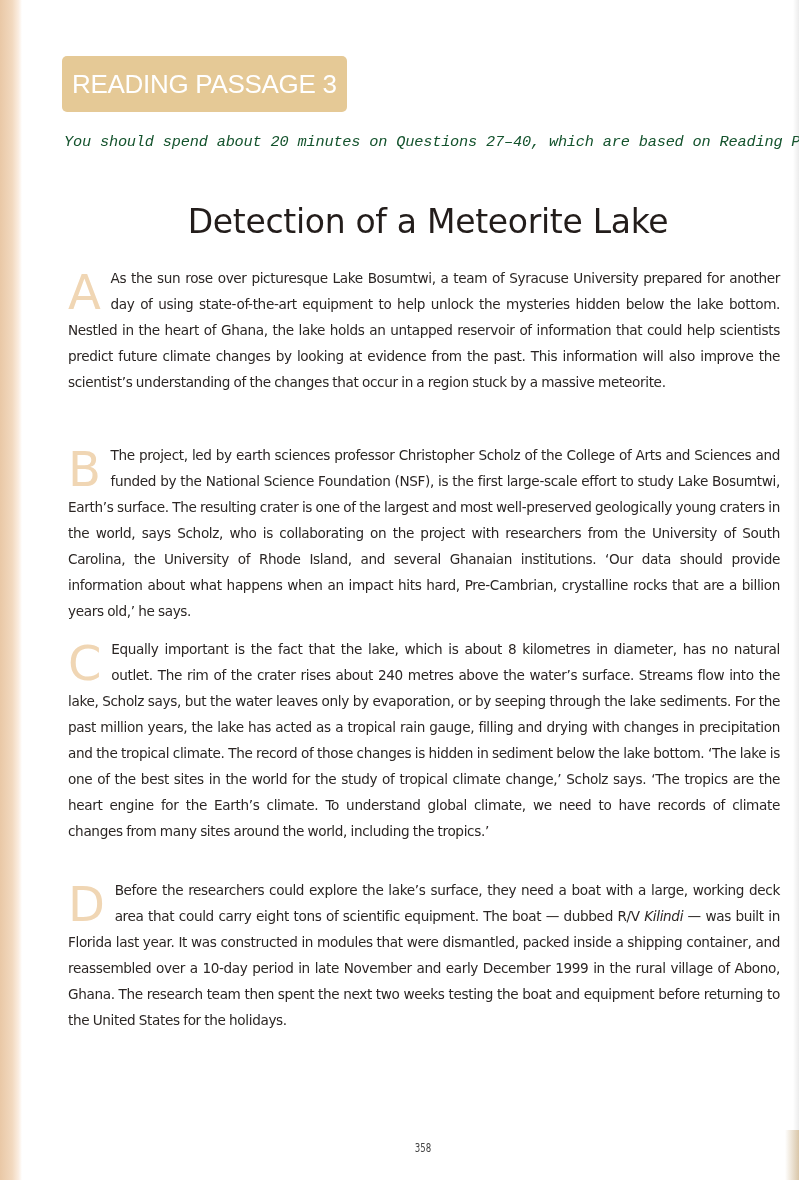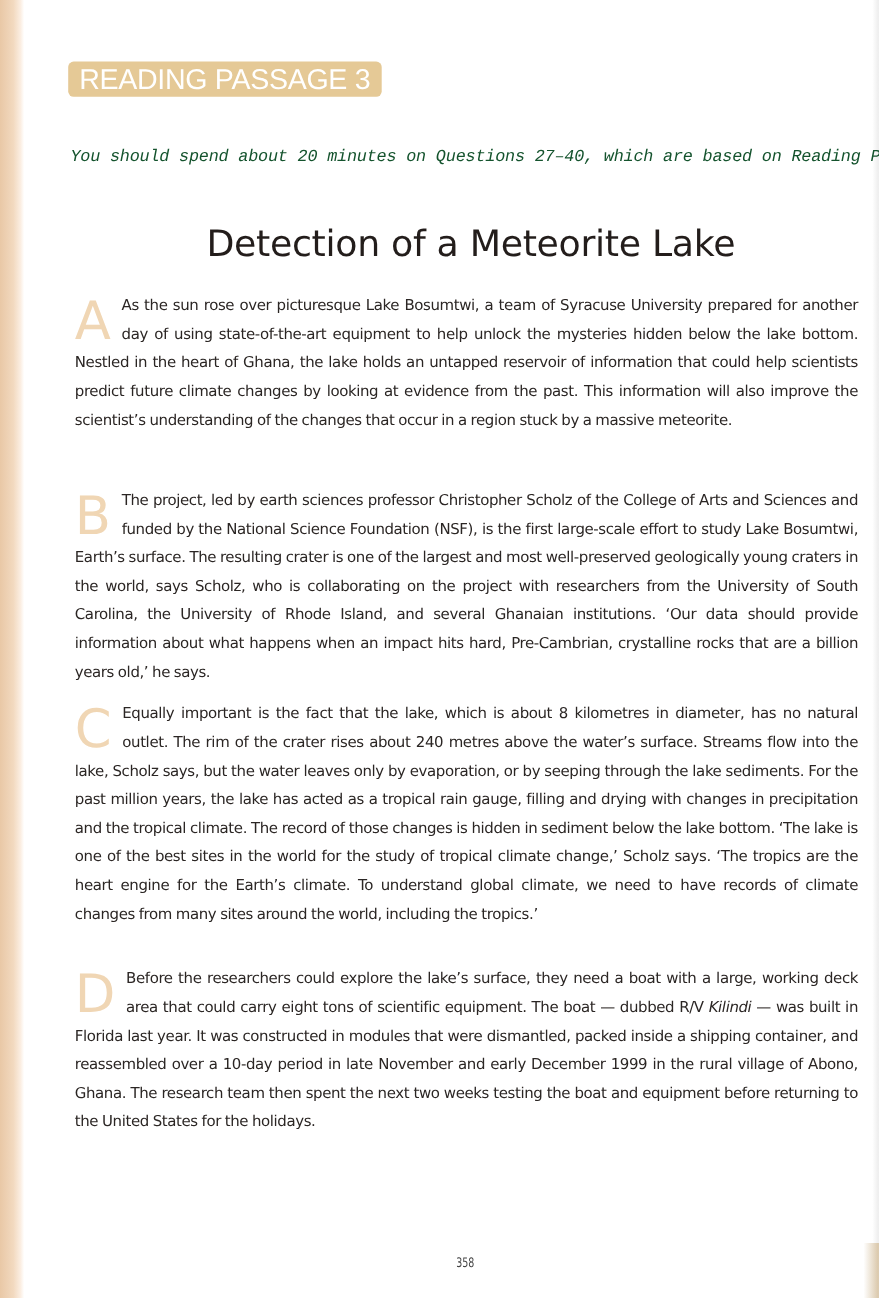--- a/index.html
+++ b/index.html
@@ -16,21 +16,21 @@
     .edge-right {
       position: absolute; right: 0; top: 0; width: 6px; height: 1180px;
       background: linear-gradient(to right, #ffffff 0%, #ececec 100%);
     }
     .edge-right-bottom {
       position: absolute; right: 0; bottom: 0; width: 14px; height: 50px;
       background: linear-gradient(to right, #ffffff 0%, #d9c6a8 100%);
     }
     .passage-tag {
       position: absolute; left: 62px; top: 56px;
-      height: 32px; padding: 0 10px;
+      height: 32px; padding: 12px 10px;
       background: #e5c996; border-radius: 5px;
       color: #ffffff;
       font-family: "Liberation Sans", sans-serif;
       font-size: 26px; line-height: 33px; letter-spacing: -0.3px;
     }
     .instruction {
       position: absolute; left: 64px; top: 133px; width: 720px;
       font-family: Liberation Mono, monospace; font-style: italic;
       font-size: 15.3px; color: #14532d; letter-spacing: -0.2px; white-space: nowrap;
     }

